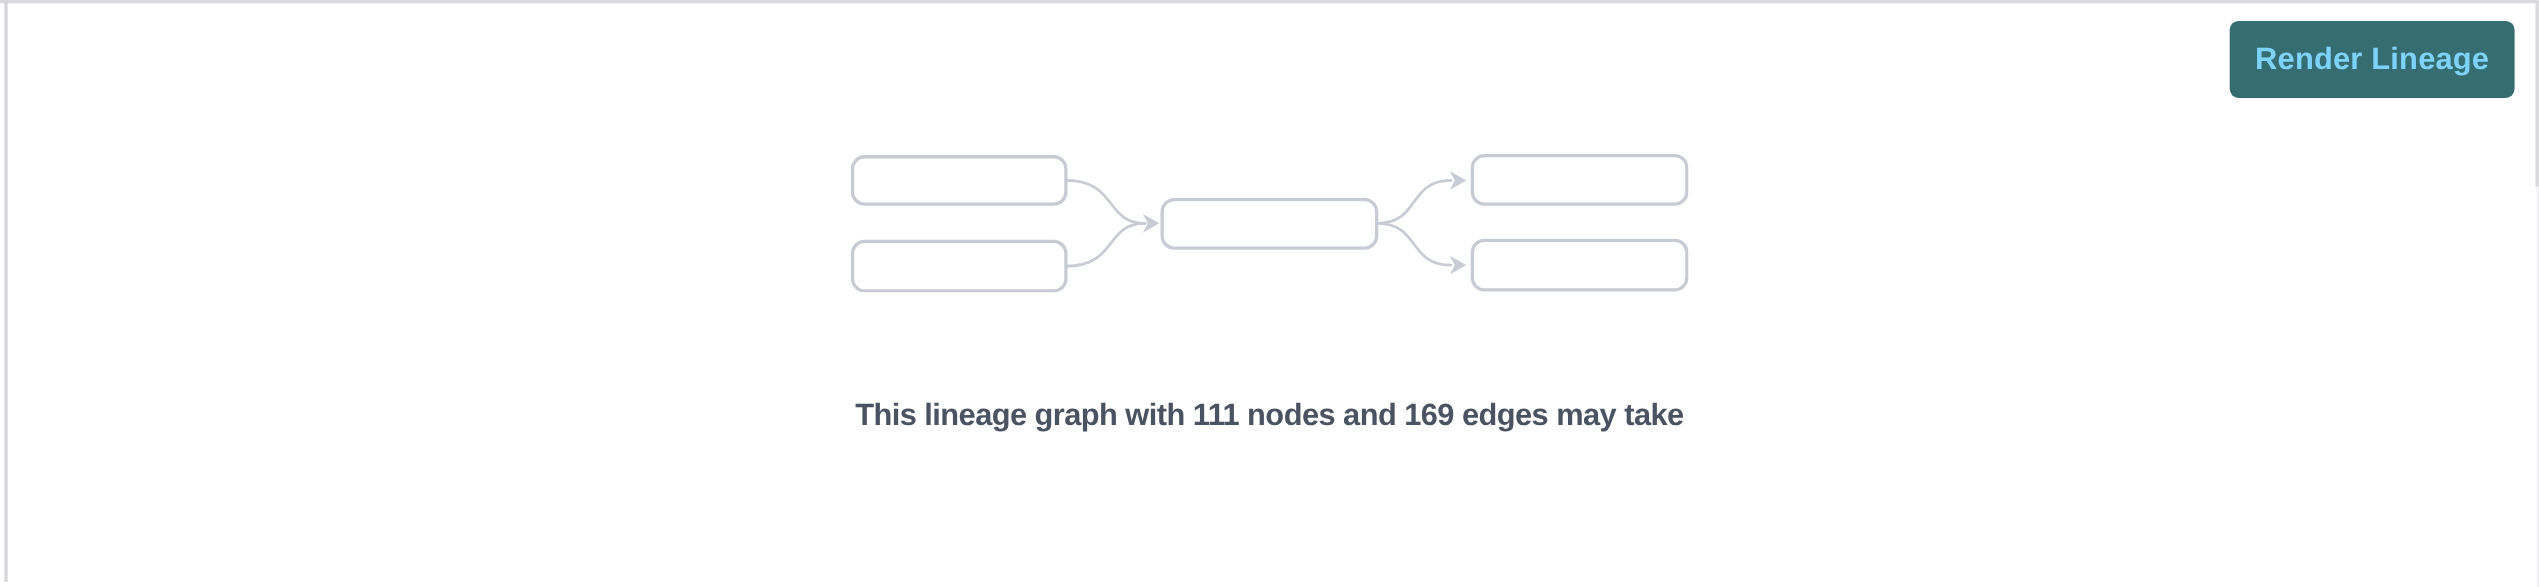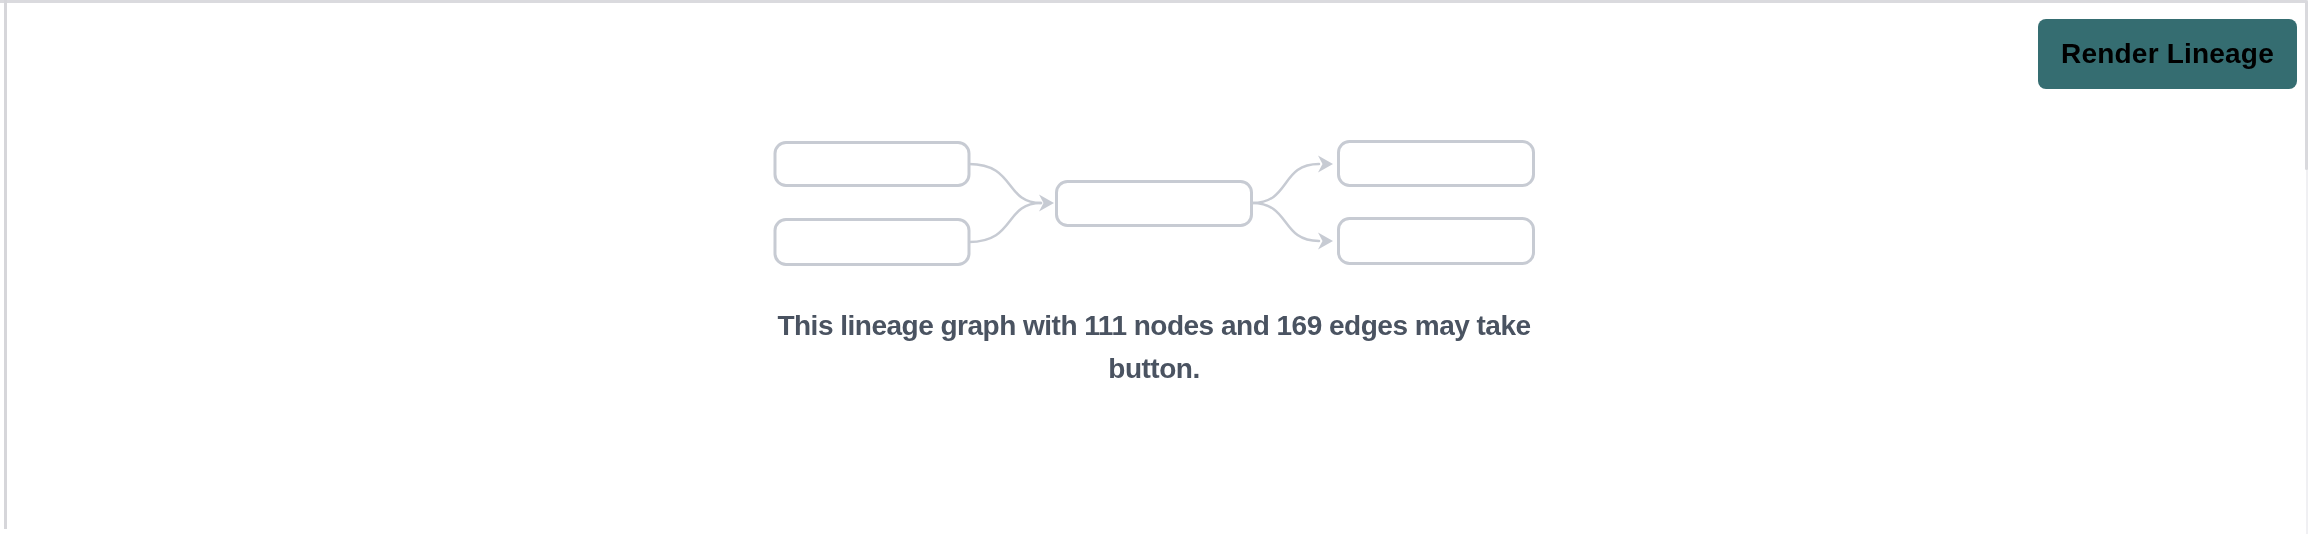--- a/index.html
+++ b/index.html
@@ -23,43 +23,43 @@
   }
   .scrollbar-track {
     position: absolute; top: 0; bottom: 0; right: 0; width: 2px;
     background: #f0f0f3;
   }
   .scrollbar-thumb {
     position: absolute; top: 0; right: 0; width: 3px; height: 170px;
     background: #d9d9dd; border-radius: 2px;
   }
   .render-btn {
-    position: absolute; top: 19px; right: 11px;
+    position: absolute; top: 19px; right: 22px;
     width: 259px; height: 70px;
-    background: #356d71; color: #000000;
+    background: #356d71; color: #7dd3fc;
     border: none; border-radius: 8px;
     font-family: "Liberation Sans", "DejaVu Sans", sans-serif;
     font-size: 28px; font-weight: 700; letter-spacing: 0.2px;
     display: flex; align-items: center; justify-content: center;
     cursor: pointer;
   }
   .empty-state {
     position: absolute; top: 140px; left: 50%;
     width: 762px; margin-left: -381px;
   }
   .lineage-diagram { display: block; width: 762px; height: 126px; }
   .lineage-diagram .node {
     fill: #ffffff; stroke: #c7cbd3; stroke-width: 3px;
   }
   .lineage-diagram .edge {
     fill: none; stroke: #c7cbd3; stroke-width: 2.5px; stroke-linecap: round;
   }
   .lineage-diagram .head { fill: #c7cbd3; stroke: none; }
   .empty-message {
-    margin-top: 38px;
+    margin-top: 89px;
     text-align: center;
     font-size: 28px; font-weight: 700;
     letter-spacing: -0.5px;
     line-height: 43px;
     color: #4a5361;
   }
   .empty-message .line { white-space: nowrap; }
 </style>
 </head>
 <body>
@@ -88,17 +88,16 @@
 
       <rect class="node" x="2" y="2.5" width="194" height="43" rx="11"></rect>
       <rect class="node" x="2" y="79.5" width="194" height="45" rx="11"></rect>
       <rect class="node" x="283.5" y="41.5" width="195" height="44" rx="11"></rect>
       <rect class="node" x="565.5" y="1.5" width="195" height="44" rx="11"></rect>
       <rect class="node" x="565.5" y="78.5" width="195" height="45" rx="11"></rect>
     </svg>
 
     <div class="empty-message">
       <div class="line">This lineage graph with 111 nodes and 169 edges may take</div>
-      <div class="line">button.</div>
     </div>
 
   </div>
 </div>
 
 </body></html>

